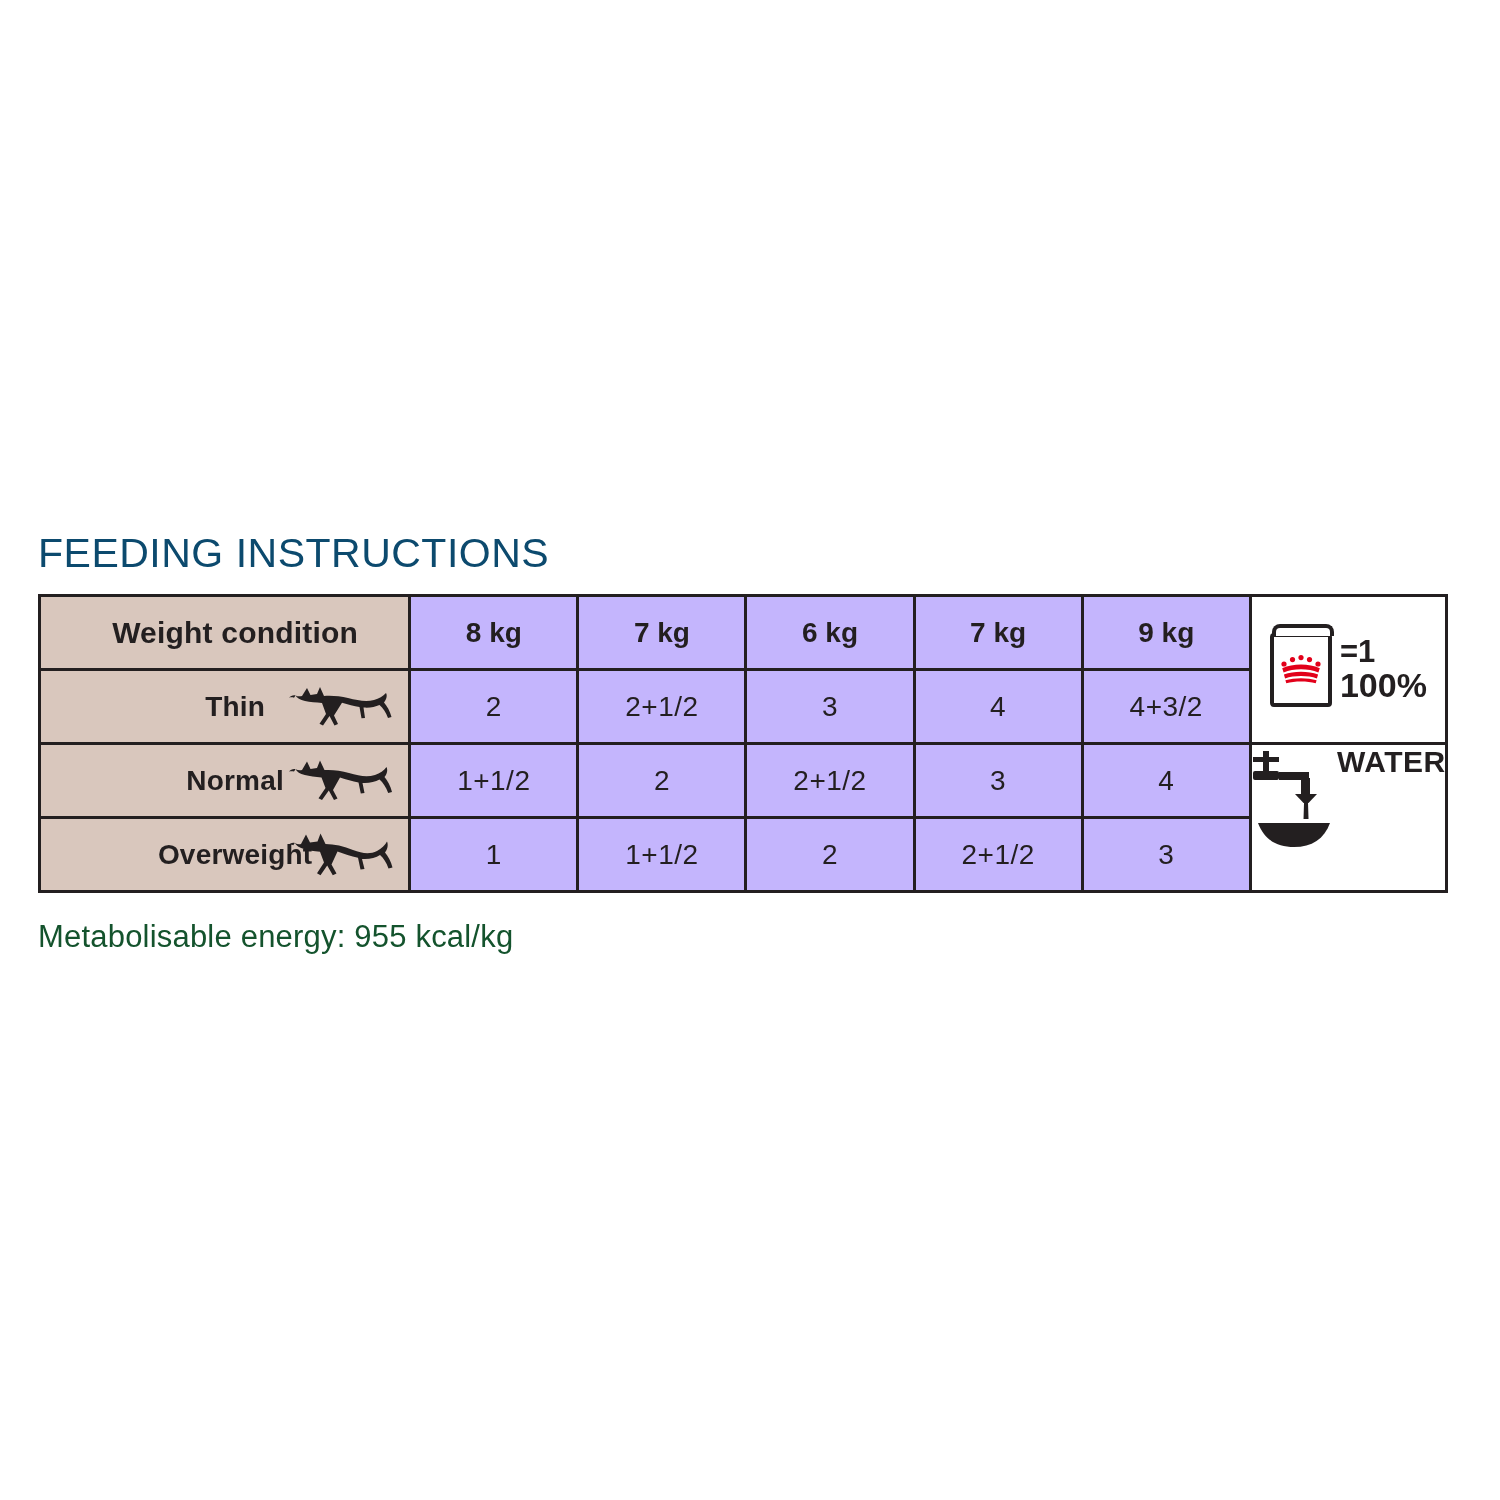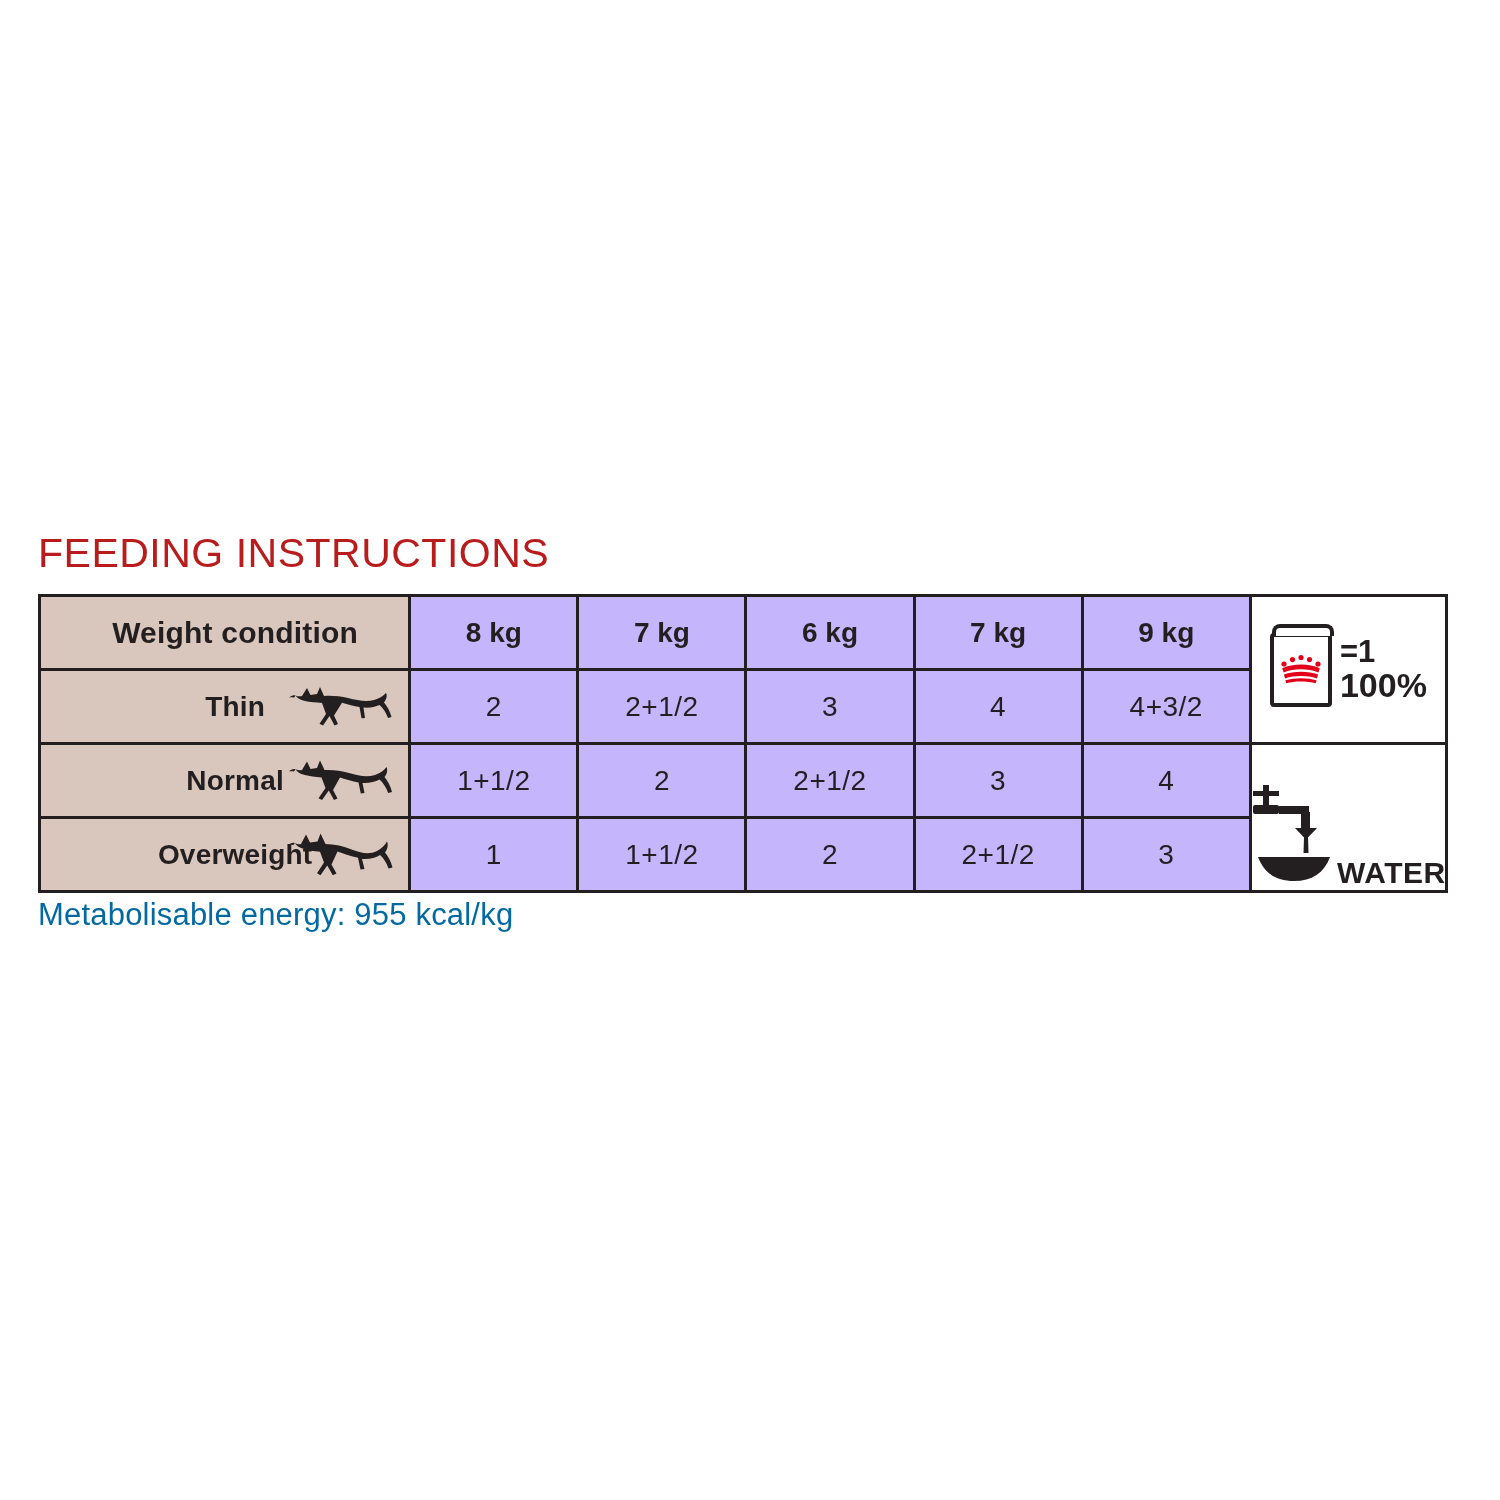--- a/index.html
+++ b/index.html
@@ -21,21 +21,21 @@
   #panel {
     position: absolute;
     left: 38px;
     top: 530px;
     width: 1410px;
   }
 
   #title {
     font-size: 41px;
     letter-spacing: 0.5px;
-    color: #b91c1c;
+    color: #0c4a6e;
     font-weight: 400;
     margin-bottom: 17px;
     white-space: nowrap;
   }
 
   table.feeding {
     border-collapse: collapse;
     table-layout: fixed;
     width: 1410px;
     background: #c4b5fd;
@@ -143,35 +143,35 @@
     align-items: flex-start;
     font-weight: bold;
     color: #231f20;
     line-height: 1.02;
   }
   .eq-top { font-size: 31px; }
   .eq-bottom { font-size: 34px; }
 
   .water-wrap {
     display: flex;
-    align-items: flex-end;
+    align-items: flex-start;
     justify-content: center;
     height: 100%;
   }
   .water-label {
     font-weight: bold;
     font-size: 30px;
     letter-spacing: 0.5px;
     color: #231f20;
   }
 
   #energy {
-    margin-top: 4px;
+    margin-top: 26px;
     font-size: 31px;
-    color: #0369a1;
+    color: #14532d;
     letter-spacing: 0.2px;
   }
 </style>
 </head>
 <body>
 
 <div id="page">
   <div id="panel">
 
     <div id="title">FEEDING INSTRUCTIONS</div>

